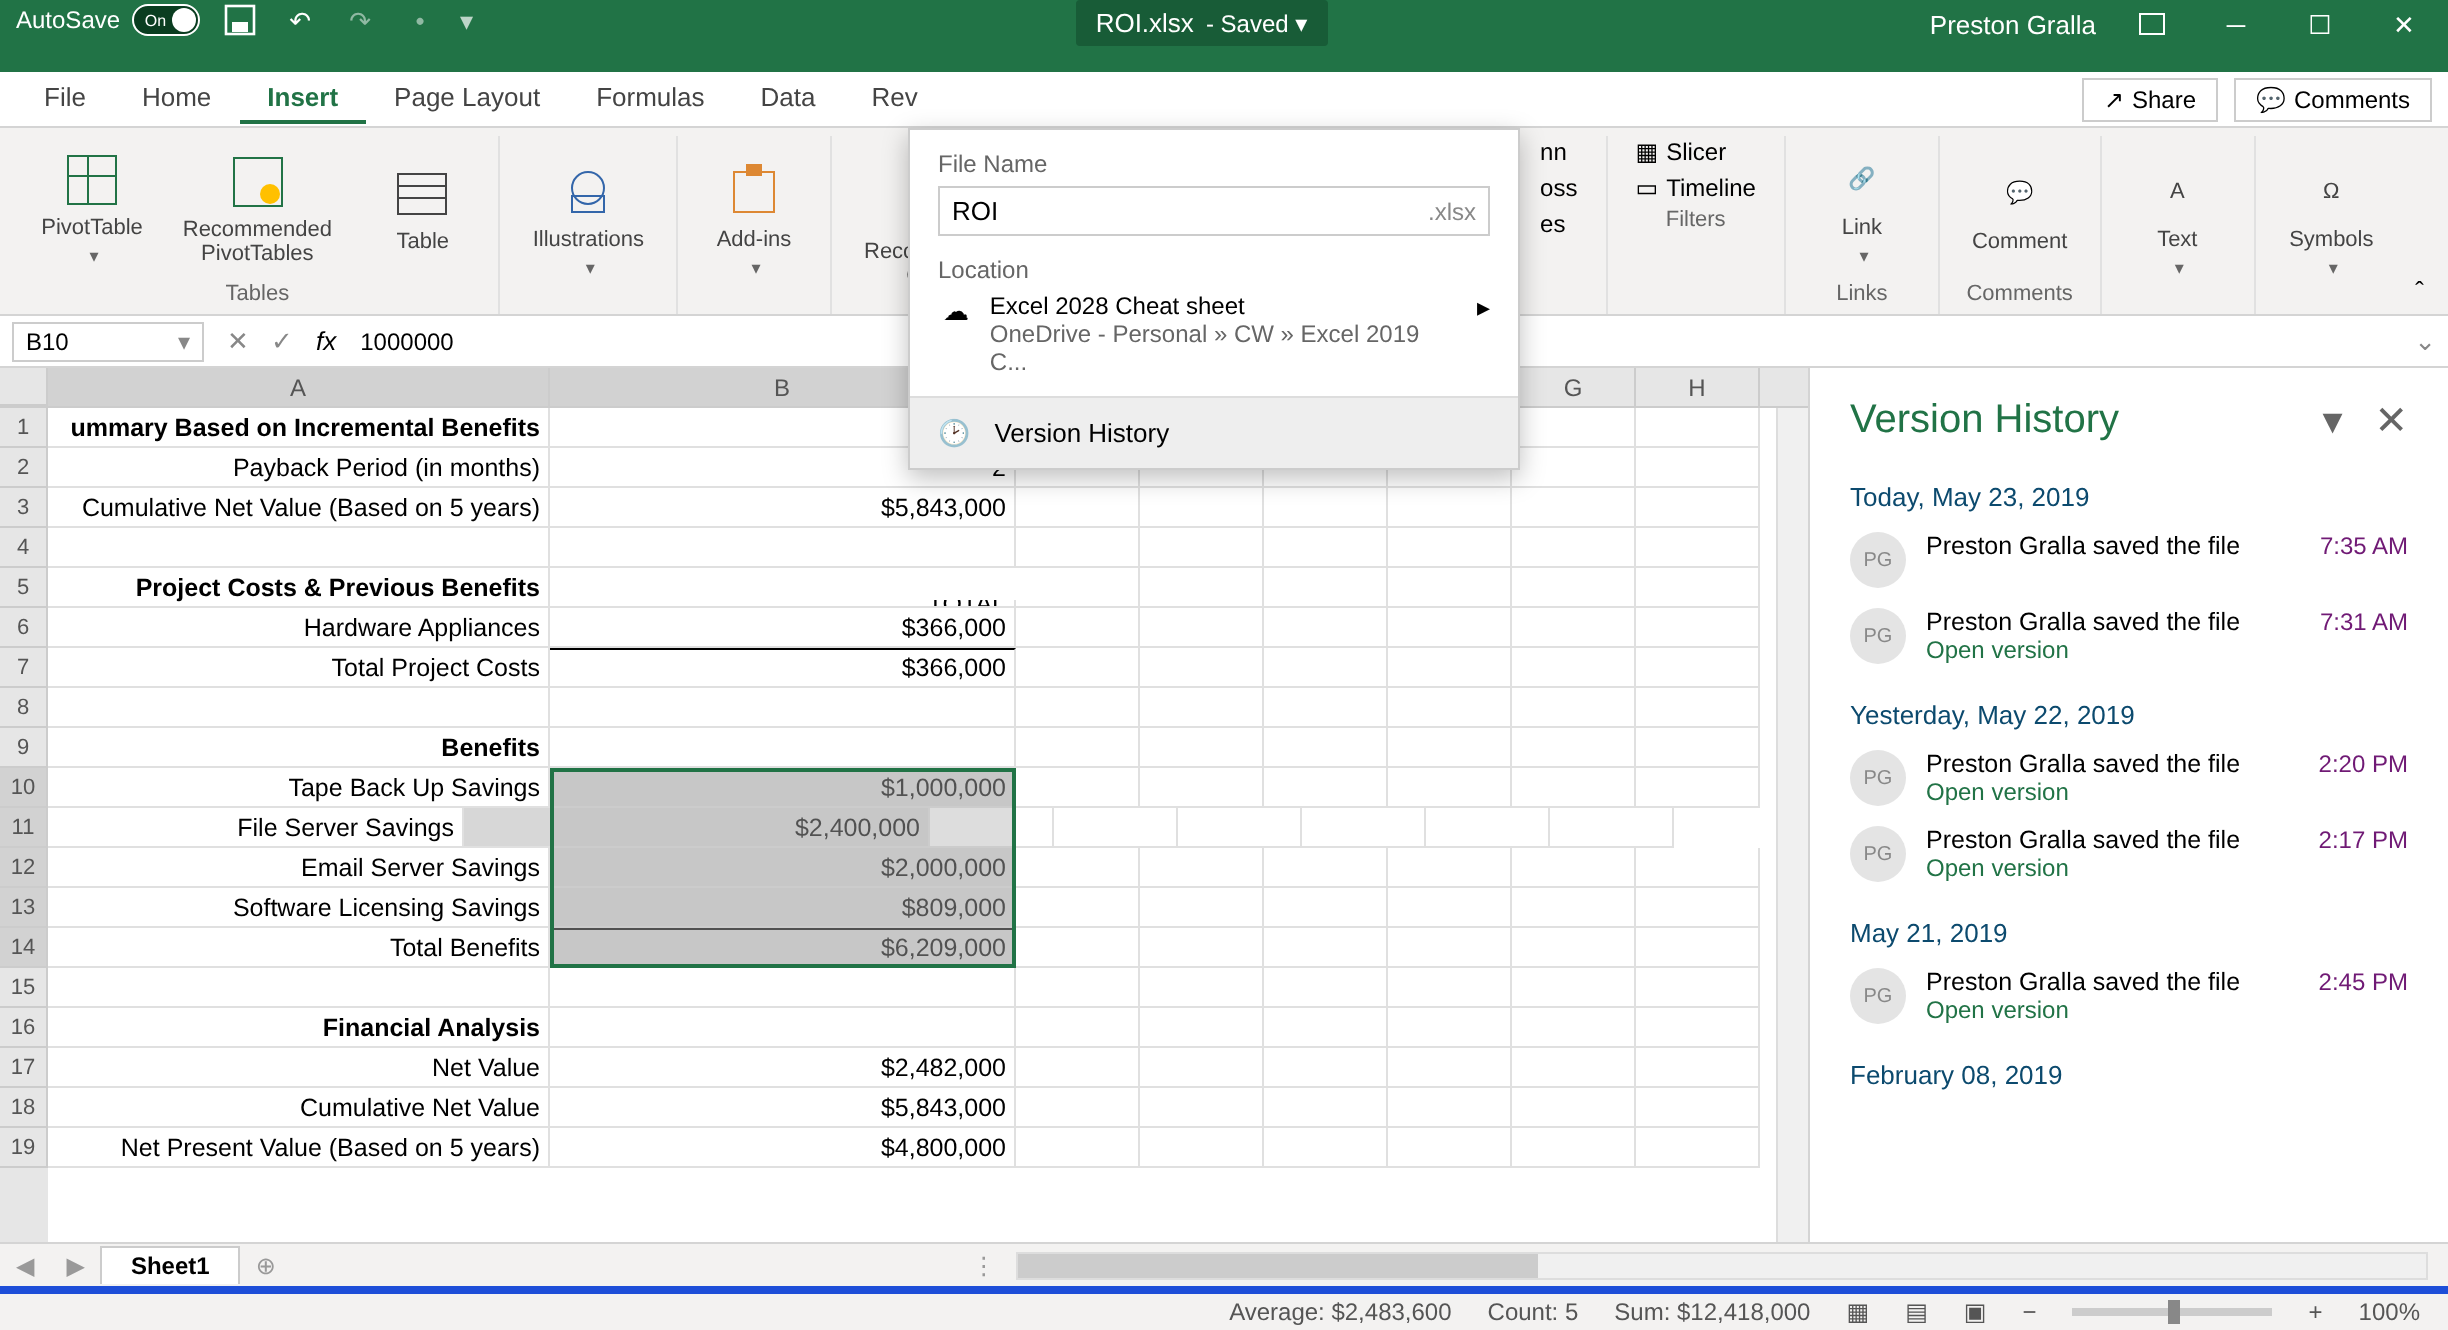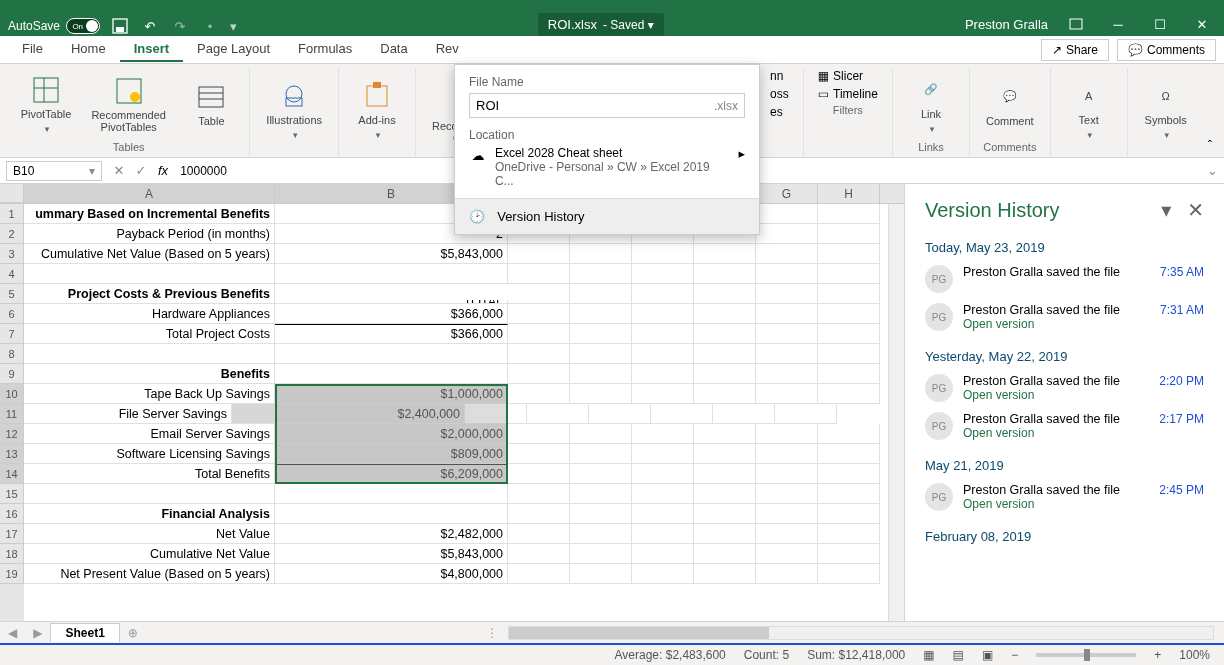--- a/index.html
+++ b/index.html
@@ -1,25 +1,25 @@
 <!DOCTYPE html>
 <html><head>
 <meta charset="utf-8">
 <style>
 * { box-sizing: border-box; margin: 0; padding: 0; font-family: "Segoe UI", Arial, sans-serif; }
 body { width: 1224px; height: 665px; background: #fff; overflow: hidden; font-size: 13px; }
 
 
-.titlebar { height: 36px; background: #217346; color: #fff; display: flex; align-items: flex-end; justify-content: space-between; padding: 0 8px; }
+.titlebar { height: 36px; background: #217346; color: #fff; display: flex; align-items: flex-start; justify-content: space-between; padding: 0 8px; }
 .titlebar-left { display: flex; align-items: center; gap: 10px; }
 .autosave { display: flex; align-items: center; gap: 6px; font-size: 12px; }
 .autosave-toggle { width: 34px; height: 16px; background: #0a3d20; border: 1px solid #fff; border-radius: 10px; display:flex; align-items:center; justify-content:flex-end; padding:1px; }
 .autosave-knob { width: 12px; height: 12px; background:#fff; border-radius:50%; }
 .qa-icon { width: 20px; height: 20px; display:flex;align-items:center;justify-content:center; }
-.titlebar-center { display:flex; align-items:center; gap:6px; background:#185c37; padding:4px 10px; border-radius:2px;margin-top:28px;}
+.titlebar-center { display:flex; align-items:center; gap:6px; background:#185c37; padding:4px 10px; border-radius:2px;}
 .title-saved { font-size:12px; }
 .titlebar-right { display:flex; align-items:center; gap:14px; }
 .user-name { font-size:13px; }
 .winbtn { width:28px; height:24px; display:flex;align-items:center;justify-content:center; }
 
 
 .tabs { height: 28px; background:#fff; border-bottom:1px solid #d4d4d4; display:flex; align-items:center; padding:0 8px; }
 .tab { padding:4px 14px; font-size:13px; color:#444; }
 .tab.active { color:#217346; border-bottom:2px solid #217346; font-weight:600; }
 .tabs-right { margin-left:auto; display:flex; gap:8px;}
@@ -61,40 +61,40 @@
 .vscroll { width:16px; background:#f0f0f0; border-left:1px solid #ddd;}
 
 
 .vh-panel { width:320px; border-left:1px solid #d4d4d4; padding:14px 20px; overflow:auto;}
 .vh-title { font-size:20px; font-weight:400; color:#217346; display:flex; justify-content:space-between; align-items:center;}
 .vh-date-group { margin-top:18px; font-size:13px; color:#0c4a6e;}
 .vh-entry { display:flex; gap:10px; margin-top:10px; font-size:12.5px;}
 .vh-avatar { width:28px; height:28px; border-radius:50%; background:#e4e4e4; display:flex;align-items:center;justify-content:center; font-size:10px; color:#888;}
 .vh-text { flex:1;}
 .vh-link { color:#217346; font-size:12px;}
-.vh-time { color:#1d4ed8; font-size:12px;}
+.vh-time { color:#701a75; font-size:12px;}
 
 
 .file-popup { position:absolute; top:0; left:454px; width:306px; background:#fff; border:1px solid #ccc; box-shadow:0 4px 12px rgba(0,0,0,0.25); z-index:50; font-size:13px;}
 .file-popup .section { padding:10px 14px;}
 .file-popup .label { font-size:12px; color:#666; margin-bottom:4px;}
 .file-popup .fname-row { display:flex; border:1px solid #ccc; padding:4px 6px; justify-content:space-between; align-items:center;}
 .ext { color:#888; font-size:12px;}
 .loc-row { display:flex; gap:8px; align-items:flex-start; margin-top:4px;}
 .cloud-icon { width:18px; height:18px; display:flex;align-items:center;justify-content:center;}
 .loc-lines { font-size:12px;}
 .vh-row { display:flex; gap:12px; align-items:center; padding:10px 14px; background:#eee; border-top:1px solid #ddd;}
 
 
 .sheet-tabs { height:22px; border-top:1px solid #d4d4d4; display:flex; align-items:center; font-size:12px; background:#f3f2f1;}
 .sheet-tab { padding:2px 14px; background:#fff; border:1px solid #ccc; border-bottom:none; font-weight:bold;}
 .nav-arrow { padding:0 8px; color:#999;}
 .scroll-strip { flex:1; margin:0 10px; height:14px; background:#f0f0f0; border:1px solid #ddd; position:relative;}
 .scroll-thumb { position:absolute; left:0; width:260px; height:100%; background:#ccc;}
-.status-bar { height:22px; background:#f3f2f1; border-top:2px solid #1d4ed8; display:flex; align-items:center; justify-content:flex-end; gap:18px; padding:0 14px; font-size:12px; color:#555;}
+.status-bar { height:22px; background:#f3f2f1; border-top:4px solid #1d4ed8; display:flex; align-items:center; justify-content:flex-end; gap:18px; padding:0 14px; font-size:12px; color:#555;}
 .zoom-slider { width:100px; height:4px; background:#ccc; position:relative;}
 .zoom-knob { position:absolute; left:48px; top:-4px; width:6px; height:12px; background:#888;}
 
 .caret::after{content:"▾"; font-size:9px; margin-left:2px; color:#666;}
 .ch.selA, .ch.selB { background:#d2d2d2; }
 </style>
 </head>
 <body>
 
 <div class="titlebar">

